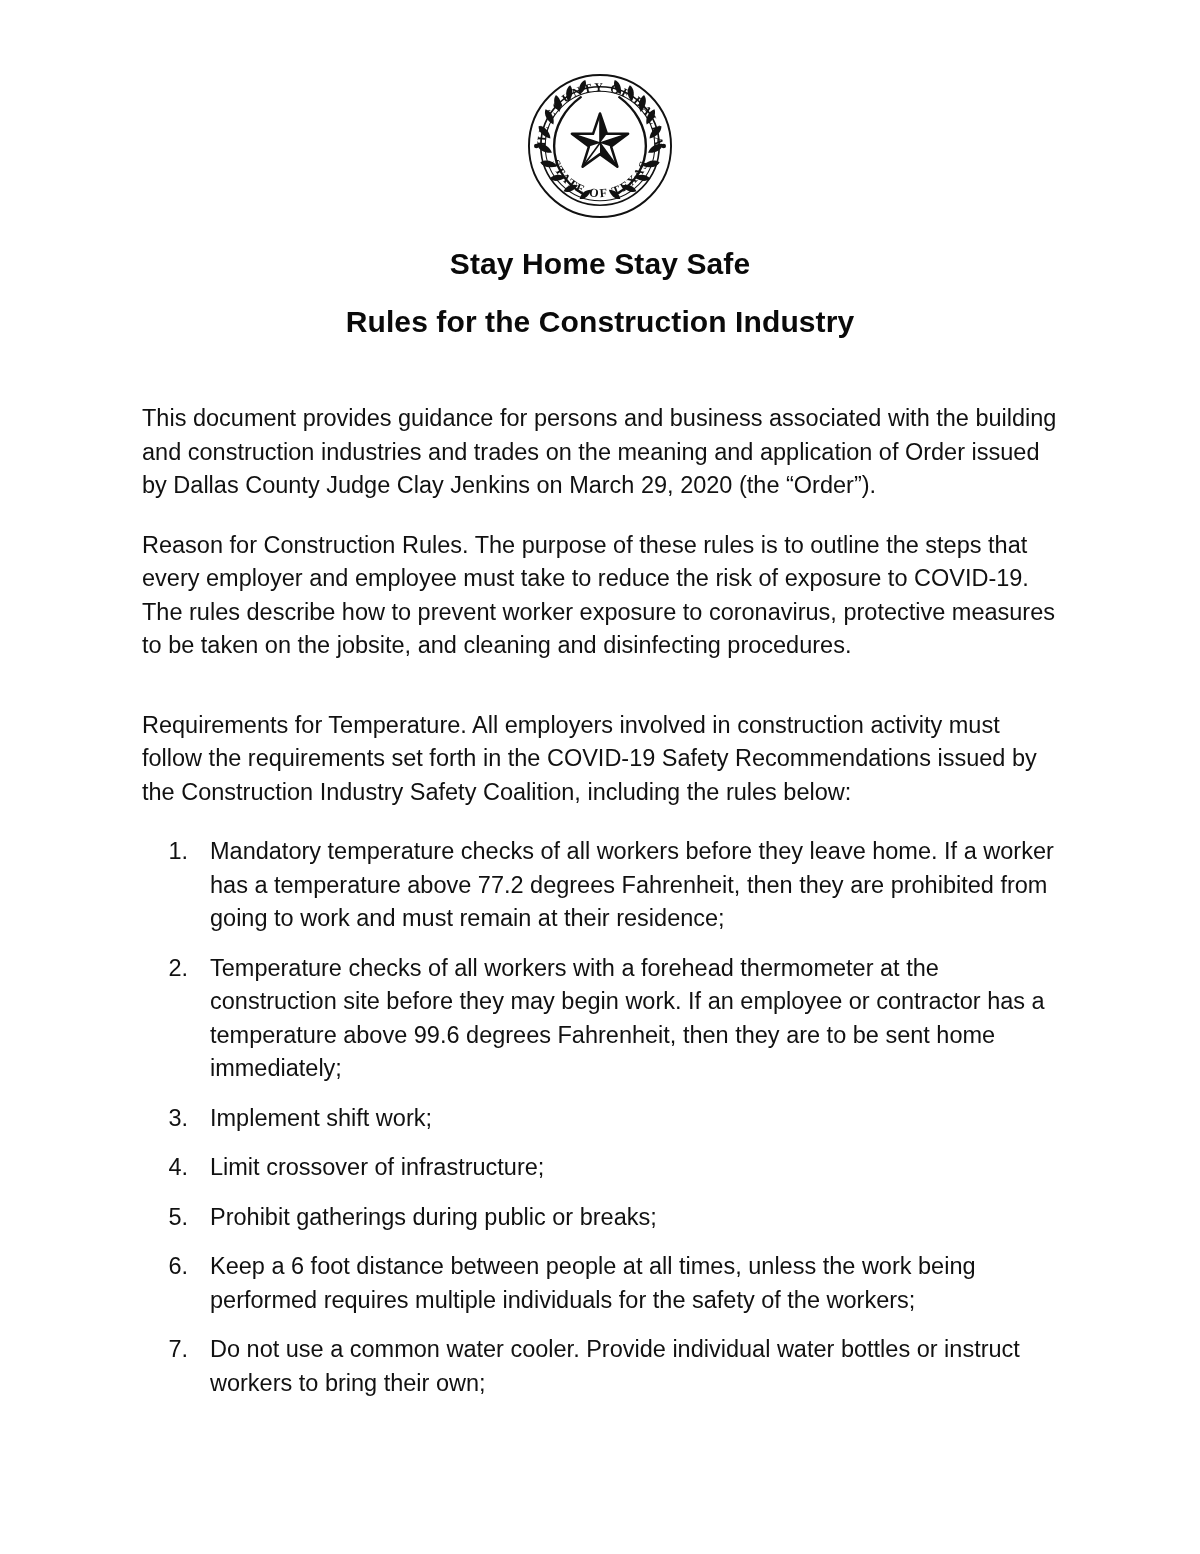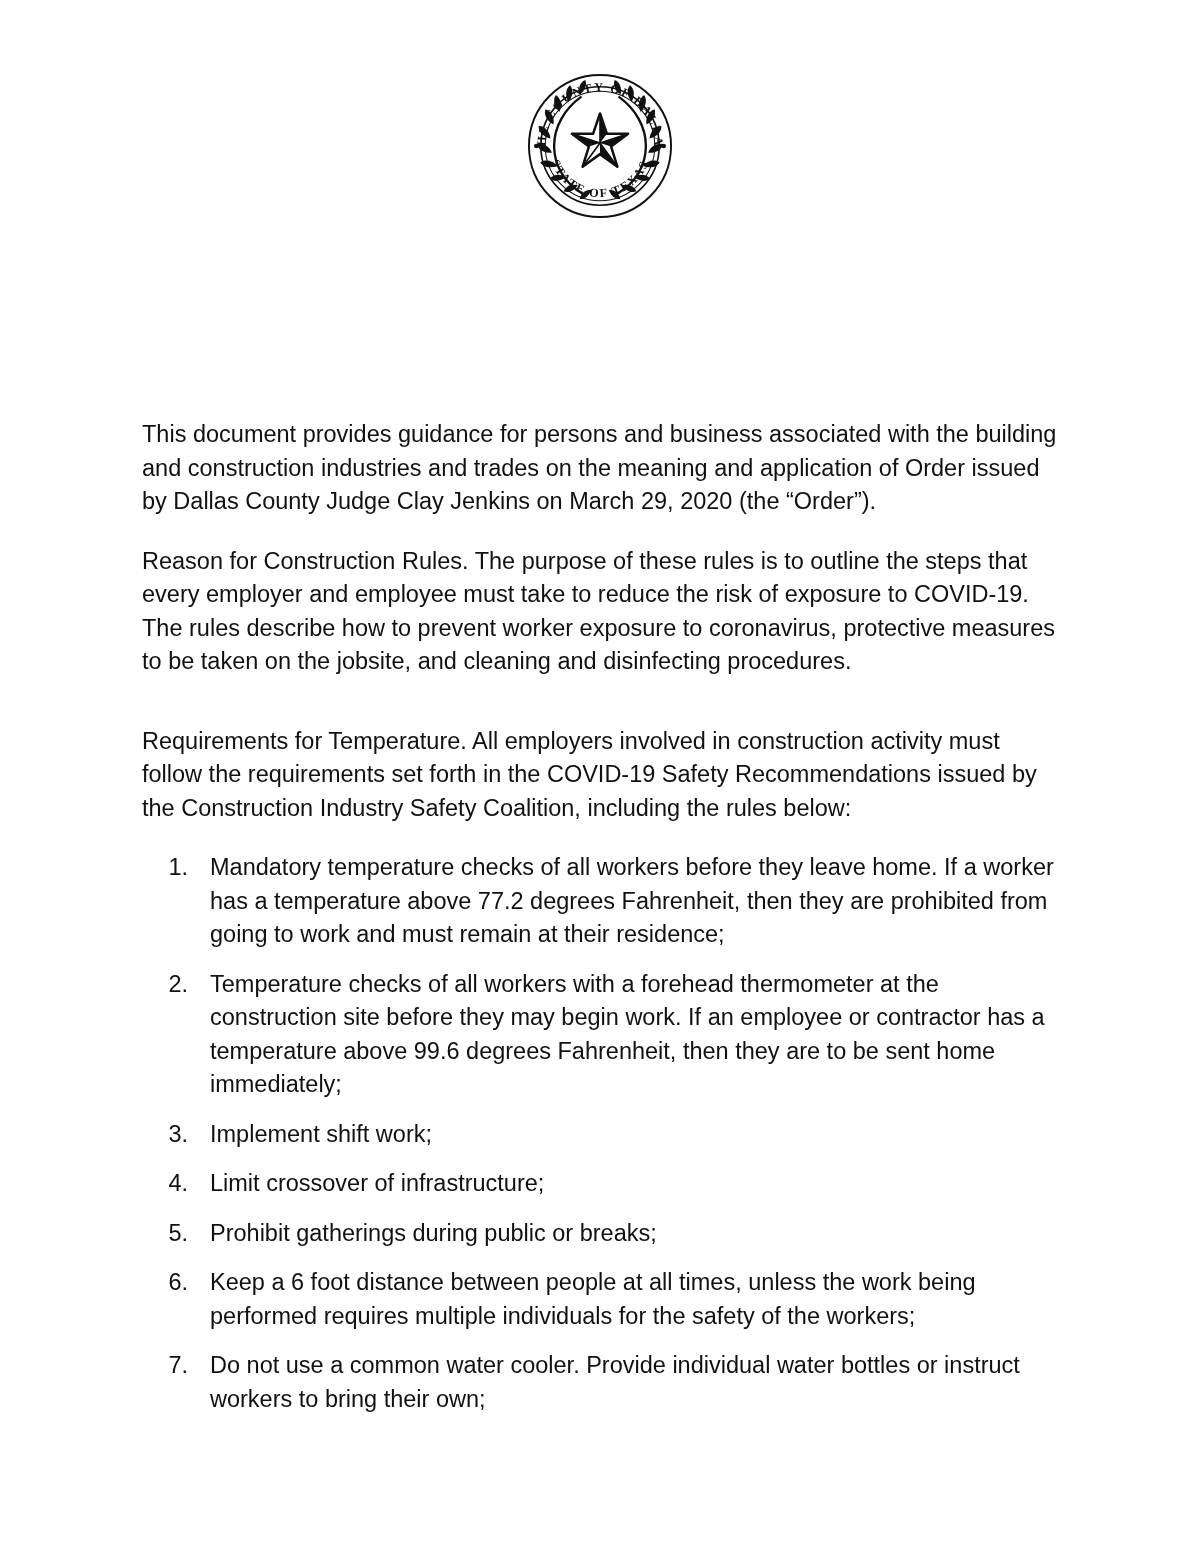--- a/index.html
+++ b/index.html
@@ -58,21 +58,21 @@
   }
   .title-2 {
     font-size: 30px;
     line-height: 36px;
     margin-top: 22px;
   }
 
   
   .body-block {
     position: absolute;
-    top: 418px;
+    top: 402px;
     left: 142px;
     width: 920px;
   }
   p.para {
     margin: 0 0 30px 0;
     font-size: 23.5px;
     line-height: 33.5px;
     color: #111111;
     text-align: left;
   }
@@ -234,20 +234,24 @@
           <polygon points="0,0 0,-40 9.4,-12.4"></polygon>
           <polygon points="0,0 38,-12.4 15,4.7"></polygon>
           <polygon points="0,0 23.5,32 0,15"></polygon>
           <polygon points="0,0 -15,4.7 -38,-12.4"></polygon>
           <polygon points="0,0 -9.4,-12.4 0,-40" fill="none"></polygon>
         </g>
       </g>
     </svg>
   </div>
 
+  <div class="titles">
+    <div class="title-line title-1">Stay Home Stay Safe</div>
+    <div class="title-line title-2">Rules for the Construction Industry</div>
+  </div>
 
   <div class="body-block">
 
     <p class="para tight"><span>This document provides guidance for persons and business associated with the building and construction industries and trades on the meaning and application of Order issued by Dallas County Judge Clay Jenkins on March 29, 2020 (the “Order”).</span></p>
 
     <p class="para gap"><span class="bold-lead">Reason for Construction Rules</span><span>. The purpose of these rules is to outline the steps that every employer and employee must take to reduce the risk of exposure to COVID-19. The rules describe how to prevent worker exposure to coronavirus, protective measures to be taken on the jobsite, and cleaning and disinfecting procedures.</span></p>
 
 
     <p class="para tight"><span class="bold-lead">Requirements for Temperature</span><span>. All employers involved in construction activity must follow the requirements set forth in the COVID-19 Safety Recommendations issued by the Construction Industry Safety Coalition, including the rules below:</span></p>
 

